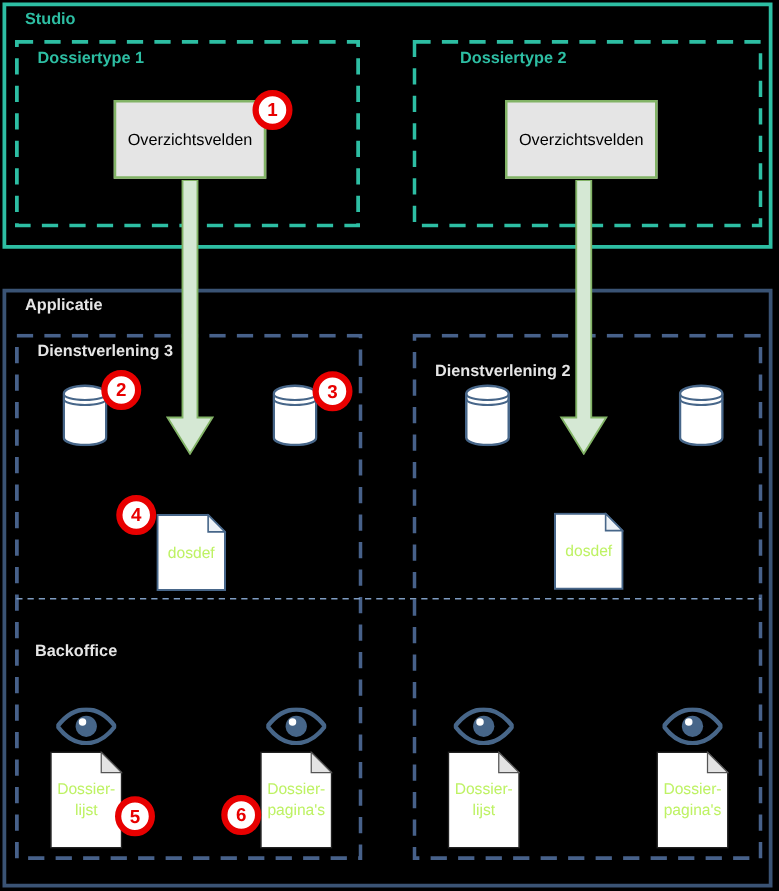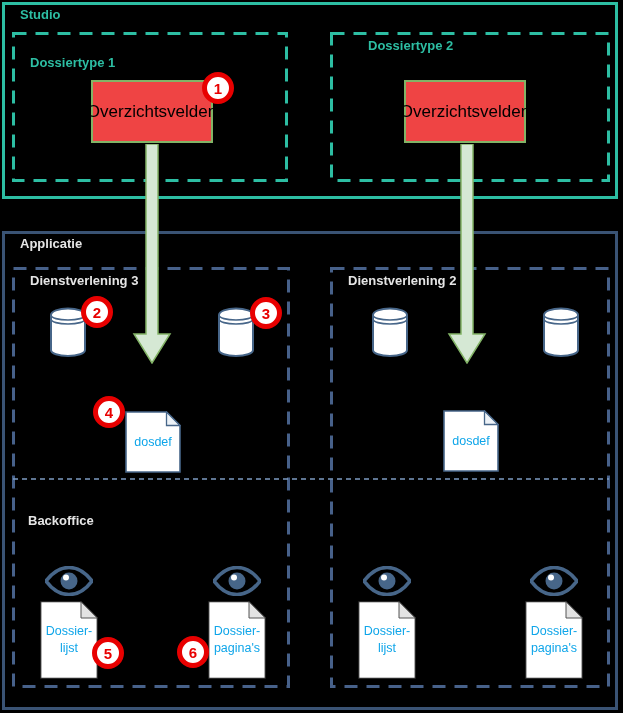--- a/index.html
+++ b/index.html
@@ -4,46 +4,46 @@
 <style>
   html,body{margin:0;padding:0;background:#000;}
   body{font-family:"Liberation Sans", sans-serif;}
   .canvas{position:relative;width:623px;height:713px;background:#000;overflow:hidden;}
   .abs{position:absolute;}
   .frame-teal{border:3px solid #2DBEA3;box-sizing:border-box;z-index:1;}
   .frame-blue{border:3px solid #3A5374;box-sizing:border-box;z-index:1;}
   .lbl{font-weight:bold;font-size:13px;z-index:2;white-space:nowrap;}
   .lbl-teal{color:#2DBEA3;}
   .lbl-blue{color:#e5e5e5;}
-  .green-box{background:#ef4444;border:2px solid #82B366;box-sizing:border-box;
+  .green-box{background:#e5e5e5;border:2px solid #82B366;box-sizing:border-box;
              display:flex;align-items:center;justify-content:center;
-             font-size:17px;color:#000;z-index:3;text-align:right;}
+             font-size:13px;color:#000;z-index:3;text-align:right;}
   .badge{width:32px;height:32px;border-radius:50%;background:#fff;border:5px solid #E80000;
          box-sizing:border-box;display:flex;align-items:center;justify-content:center;
          color:#E80000;font-weight:bold;font-size:15px;z-index:6;}
   .doc{z-index:4;}
   .doc .doc-text{position:absolute;left:0;top:0;width:100%;height:100%;
       display:flex;flex-direction:column;align-items:center;justify-content:center;
-      font-size:12.5px;color:#0ea5e9;line-height:1.35;text-align:center;}
+      font-size:12.5px;color:#bef264;line-height:1.35;text-align:center;}
   svg{display:block;}
   .icon-layer{z-index:4;}
   .arrow-layer{z-index:5;}
 </style>
 </head>
 <body>
 
 <div class="canvas">
 
   <div class="abs frame-teal" style="left:2px;top:2px;width:616px;height:197px;"></div>
   <div class="abs lbl lbl-teal" style="left:20px;top:7px;">Studio</div>
 
   <svg class="abs" style="left:12px;top:32px;z-index:1;" width="276" height="150">
     <rect x="1.5" y="1.5" width="273" height="147" fill="none" stroke="#2DBEA3" stroke-width="3" stroke-dasharray="13,9"></rect>
   </svg>
-  <div class="abs lbl lbl-teal" style="left:30px;top:55px;">Dossiertype 1</div>
+  <div class="abs lbl lbl-teal" style="left:30px;top:38px;">Dossiertype 1</div>
 
   <svg class="abs" style="left:330px;top:32px;z-index:1;" width="280" height="150">
     <rect x="1.5" y="1.5" width="277" height="147" fill="none" stroke="#2DBEA3" stroke-width="3" stroke-dasharray="13,9"></rect>
   </svg>
   <div class="abs lbl lbl-teal" style="left:348px;top:38px;padding-left:20px;">Dossiertype 2</div>
 
   <div class="abs green-box" style="left:91px;top:80px;width:122px;height:63px;">
     <span>Overzichtsvelden</span>
   </div>
   <div class="abs green-box" style="left:404px;top:80px;width:122px;height:63px;">
@@ -54,21 +54,21 @@
   <div class="abs lbl lbl-blue" style="left:20px;top:236px;">Applicatie</div>
 
   <svg class="abs" style="left:12px;top:267px;z-index:1;" width="278" height="421">
     <rect x="1.5" y="1.5" width="275" height="418" fill="none" stroke="#47618A" stroke-width="3" stroke-dasharray="13,9"></rect>
   </svg>
   <div class="abs lbl lbl-blue" style="left:30px;top:273px;">Dienstverlening 3</div>
 
   <svg class="abs" style="left:330px;top:267px;z-index:1;" width="280" height="421">
     <rect x="1.5" y="1.5" width="277" height="418" fill="none" stroke="#47618A" stroke-width="3" stroke-dasharray="13,9"></rect>
   </svg>
-  <div class="abs lbl lbl-blue" style="left:348px;top:273px;">Dienstverlening 2</div>
+  <div class="abs lbl lbl-blue" style="left:348px;top:289px;">Dienstverlening 2</div>
 
   <svg class="abs" style="left:13px;top:478px;z-index:2;" width="596" height="2">
     <line x1="0" y1="1" x2="596" y2="1" stroke="#7E9CC2" stroke-width="1.3" stroke-dasharray="5,4"></line>
   </svg>
   <div class="abs lbl lbl-blue" style="left:28px;top:485px;margin-top:28px;">Backoffice</div>
 
   <svg class="abs arrow-layer" style="left:132px;top:144px;" width="40" height="220">
     <polygon points="14,0 26,0 26,190 38,190 20,219 2,190 14,190" fill="#D5E8D4" stroke="#82B366" stroke-width="1.5"></polygon>
   </svg>
   <svg class="abs arrow-layer" style="left:447px;top:144px;" width="40" height="220">

